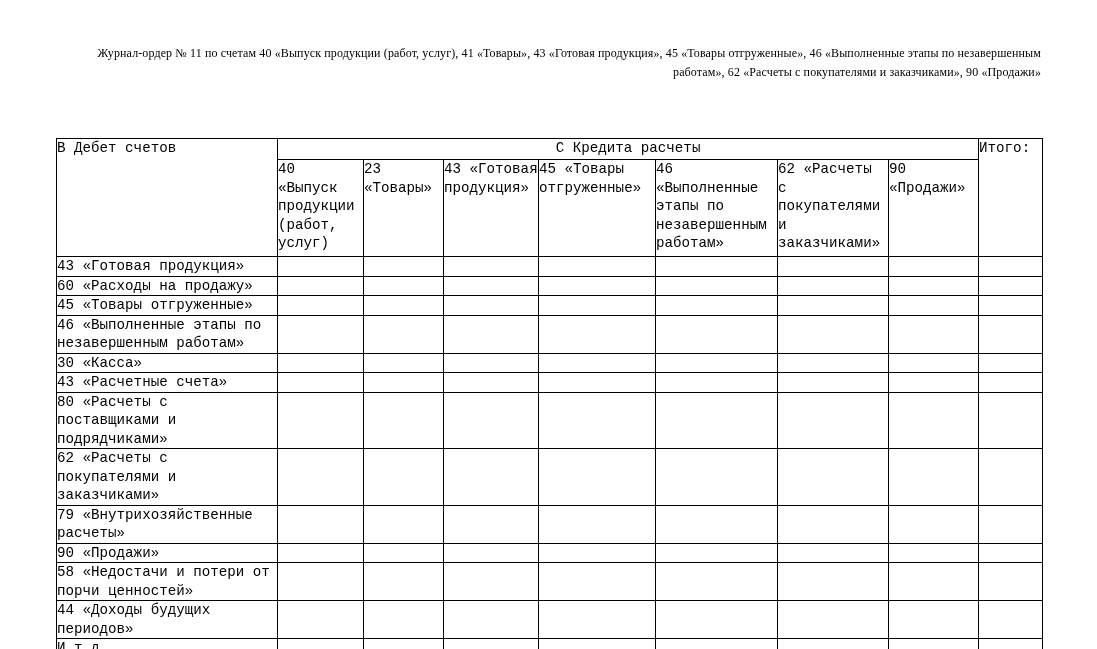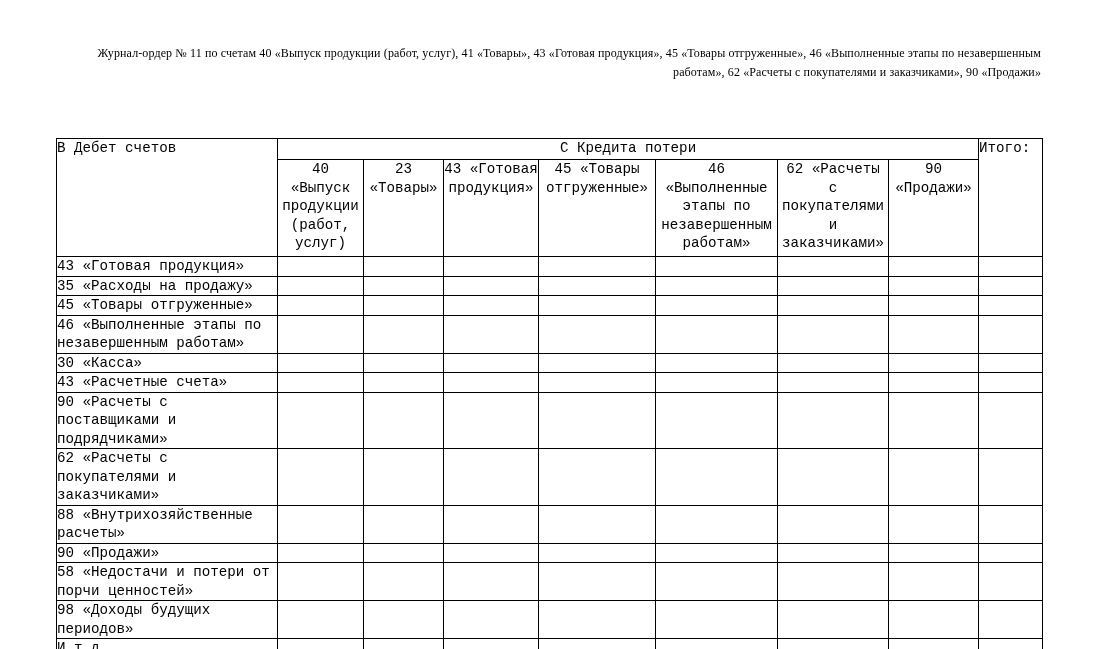--- a/index.html
+++ b/index.html
@@ -66,21 +66,21 @@
     vertical-align: top;
     padding: 2px 0 1px 0;
     height: 20px;
   }
   .h-total {
     text-align: left;
     vertical-align: top;
     padding: 2px 0 0 6px;
   }
   .h-acc {
-    text-align: center;
+    text-align: left;
     vertical-align: top;
     padding: 2px 3px 2px 3px;
     height: 96px;
   }
 
   
   .row-label {
     text-align: left;
     padding: 1px 4px 1px 6px;
     vertical-align: top;
@@ -120,21 +120,21 @@
         <col class="c43">
       <col class="c45">
         <col class="c46">
         <col class="c62">
         <col class="c90">
         <col class="ctot">
     </colgroup>
     <thead>
       <tr>
         <td class="h-debet" rowspan="2">В Дебет счетов</td>
-        <td class="h-credit" colspan="7">С Кредита потери</td>
+        <td class="h-credit" colspan="7">С Кредита расчеты</td>
         <td class="h-total" rowspan="2">Итого:</td>
       </tr>
       <tr>
           <td class="h-acc">40
 «Выпуск продукции (работ, услуг)</td>
           <td class="h-acc">23
 «Товары»</td>
           <td class="h-acc">43
 «Готовая продукция»</td>
           <td class="h-acc">45 «Товары отгруженные»</td>
@@ -151,21 +151,21 @@
           <td class="cell-empty"></td>
           <td class="cell-empty"></td>
           <td class="cell-empty"></td>
           <td class="cell-empty"></td>
           <td class="cell-empty"></td>
           <td class="cell-empty"></td>
           <td class="cell-empty"></td>
           <td class="cell-empty"></td>
         </tr>
         <tr class="r1">
-          <td class="row-label">35 «Расходы на продажу»</td>
+          <td class="row-label">60 «Расходы на продажу»</td>
           <td class="cell-empty"></td>
           <td class="cell-empty"></td>
           <td class="cell-empty"></td>
           <td class="cell-empty"></td>
           <td class="cell-empty"></td>
           <td class="cell-empty"></td>
           <td class="cell-empty"></td>
           <td class="cell-empty"></td>
         </tr>
         <tr class="r1">
@@ -206,21 +206,21 @@
           <td class="cell-empty"></td>
           <td class="cell-empty"></td>
           <td class="cell-empty"></td>
           <td class="cell-empty"></td>
           <td class="cell-empty"></td>
           <td class="cell-empty"></td>
           <td class="cell-empty"></td>
           <td class="cell-empty"></td>
         </tr>
         <tr class="r2">
-          <td class="row-label">90 «Расчеты с поставщиками и подрядчиками»</td>
+          <td class="row-label">80 «Расчеты с поставщиками и подрядчиками»</td>
           <td class="cell-empty"></td>
           <td class="cell-empty"></td>
           <td class="cell-empty"></td>
           <td class="cell-empty"></td>
           <td class="cell-empty"></td>
           <td class="cell-empty"></td>
           <td class="cell-empty"></td>
           <td class="cell-empty"></td>
         </tr>
         <tr class="r2">
@@ -228,21 +228,21 @@
           <td class="cell-empty"></td>
           <td class="cell-empty"></td>
           <td class="cell-empty"></td>
           <td class="cell-empty"></td>
           <td class="cell-empty"></td>
           <td class="cell-empty"></td>
           <td class="cell-empty"></td>
           <td class="cell-empty"></td>
         </tr>
         <tr class="r2">
-          <td class="row-label">88 «Внутрихозяйственные расчеты»</td>
+          <td class="row-label">79 «Внутрихозяйственные расчеты»</td>
           <td class="cell-empty"></td>
           <td class="cell-empty"></td>
           <td class="cell-empty"></td>
           <td class="cell-empty"></td>
           <td class="cell-empty"></td>
           <td class="cell-empty"></td>
           <td class="cell-empty"></td>
           <td class="cell-empty"></td>
         </tr>
         <tr class="r1">
@@ -261,21 +261,21 @@
           <td class="cell-empty"></td>
           <td class="cell-empty"></td>
           <td class="cell-empty"></td>
           <td class="cell-empty"></td>
           <td class="cell-empty"></td>
           <td class="cell-empty"></td>
           <td class="cell-empty"></td>
           <td class="cell-empty"></td>
         </tr>
         <tr class="r2">
-          <td class="row-label">98 «Доходы будущих периодов»</td>
+          <td class="row-label">44 «Доходы будущих периодов»</td>
           <td class="cell-empty"></td>
           <td class="cell-empty"></td>
           <td class="cell-empty"></td>
           <td class="cell-empty"></td>
           <td class="cell-empty"></td>
           <td class="cell-empty"></td>
           <td class="cell-empty"></td>
           <td class="cell-empty"></td>
         </tr>
         <tr class="r1">

